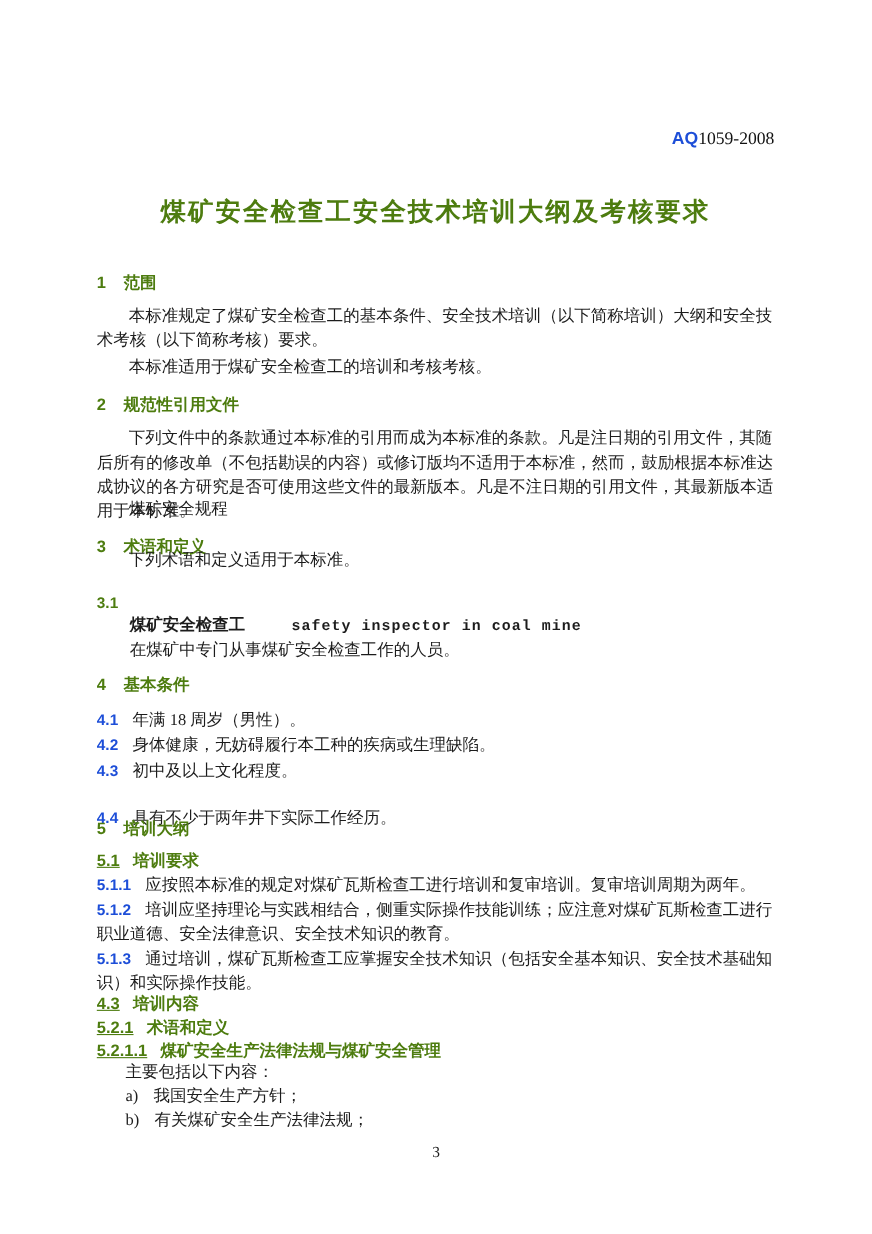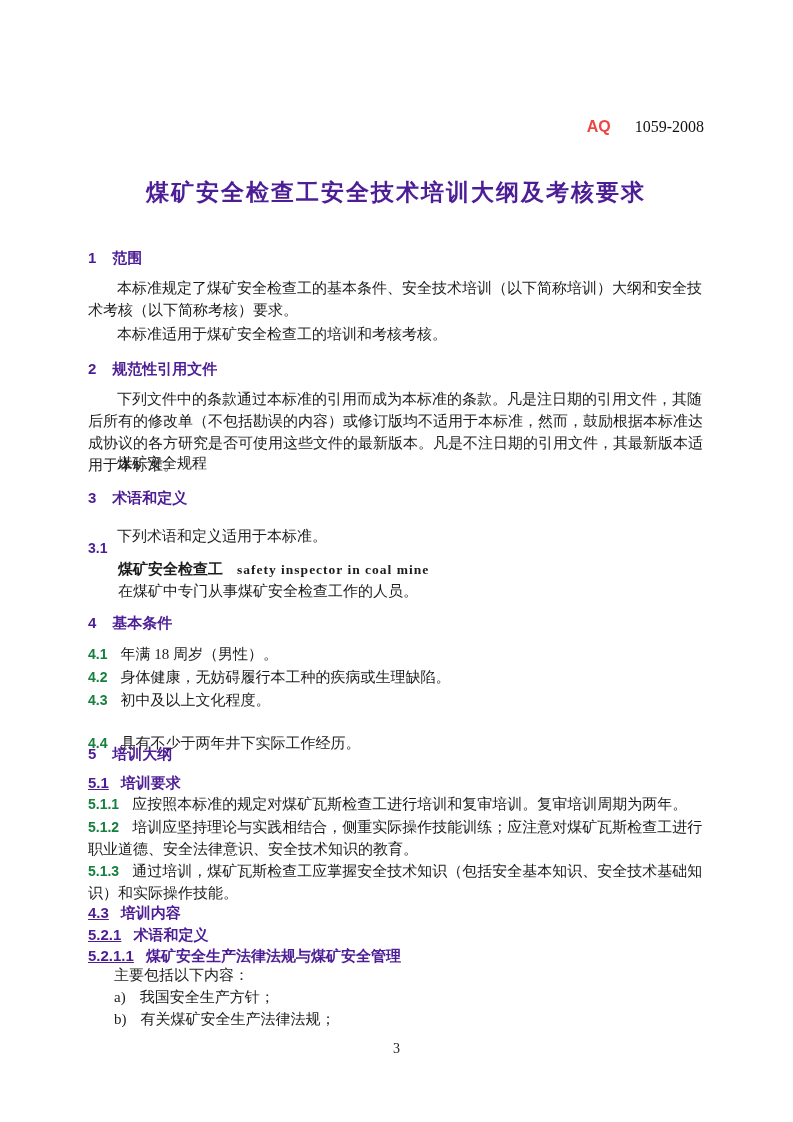--- a/index.html
+++ b/index.html
@@ -29,76 +29,76 @@
   }
   .serif {
     font-family: "Liberation Serif", "DejaVu Serif", serif;
     font-size: 15px;
     line-height: 22px;
     color: #1c1c1c;
   }
   .hei {
     font-family: "Liberation Sans", "DejaVu Sans", sans-serif;
     font-weight: bold;
-    color: #4c1d95;
+    color: #4d7c0f;
   }
   .doc-code {
     top: 117px;
     text-align: right;
     font-size: 16px;
     line-height: 19px;
   }
   .doc-code .prefix {
     font-family: "Liberation Sans", "DejaVu Sans", sans-serif;
     font-weight: bold;
-    color: #ef4444;
+    color: #1d4ed8;
   }
   .doc-code .rest {
     font-family: "Liberation Serif", "DejaVu Serif", serif;
     font-weight: normal;
     color: #111;
-    margin-left: 24px;
   }
   .doc-title {
     top: 175px;
     text-align: center;
     font-size: 23px;
     line-height: 34px;
     letter-spacing: 2px;
   }
   .sec-h {
     font-size: 15px;
     line-height: 22px;
   }
   .sec-h .num { display: inline-block; margin-right: 16px; }
   .sub-h .num { display: inline-block; margin-right: 12px; text-decoration: underline; }
   .para { text-indent: 29px; }
   .clause .cnum {
     font-family: "Liberation Sans", "DejaVu Sans", sans-serif;
     font-weight: bold;
     font-size: 14px;
-    color: #15803d;
+    color: #1d4ed8;
     margin-right: 13px;
   }
   .term-line {
     text-indent: 0;
     padding-left: 30px;
     font-size: 15px;
     line-height: 22px;
   }
   .term-line .cn {
     font-family: Liberation Serif, serif;
     font-weight: bold;
     margin-right: 14px;
   }
   .term-line .en {
-    font-family: Liberation Serif, serif;
+    font-family: Liberation Mono, monospace;
     font-weight: bold;
     font-size: 13.5px;
     letter-spacing: 1px;
+    margin-left: 28px;
   }
   .plain-indent { padding-left: 30px; }
   .list-item { padding-left: 26px; }
   .list-item .marker {
     display: inline-block;
     margin-right: 14px;
     font-family: "Liberation Serif", "DejaVu Serif", serif;
   }
   .page-num {
     top: 1038px;
@@ -126,21 +126,21 @@
 
     <div class="blk sec-h hei" style="top:358px">
       <span class="num">2</span><span>规范性引用文件</span>
     </div>
     <p class="blk serif para" style="top:388px">下列文件中的条款通过本标准的引用而成为本标准的条款。凡是注日期的引用文件，其随后所有的修改单（不包括勘误的内容）或修订版均不适用于本标准，然而，鼓励根据本标准达成协议的各方研究是否可使用这些文件的最新版本。凡是不注日期的引用文件，其最新版本适用于本标准。</p>
     <p class="blk serif para" style="top:452px">煤矿安全规程</p>
 
     <div class="blk sec-h hei" style="top:487px">
       <span class="num">3</span><span>术语和定义</span>
     </div>
-    <p class="blk serif para" style="top:525px">下列术语和定义适用于本标准。</p>
+    <p class="blk serif para" style="top:499px">下列术语和定义适用于本标准。</p>
     <div class="blk hei" style="top:537px; font-size:14px; line-height:22px;">3.1</div>
     <div class="blk serif term-line" style="top:558px">
       <span class="cn">煤矿安全检查工</span><span class="en">safety inspector in coal mine</span>
     </div>
     <p class="blk serif plain-indent" style="top:580px">在煤矿中专门从事煤矿安全检查工作的人员。</p>
 
     <div class="blk sec-h hei" style="top:612px">
       <span class="num">4</span><span>基本条件</span>
     </div>
     <p class="blk serif clause" style="top:643px">

